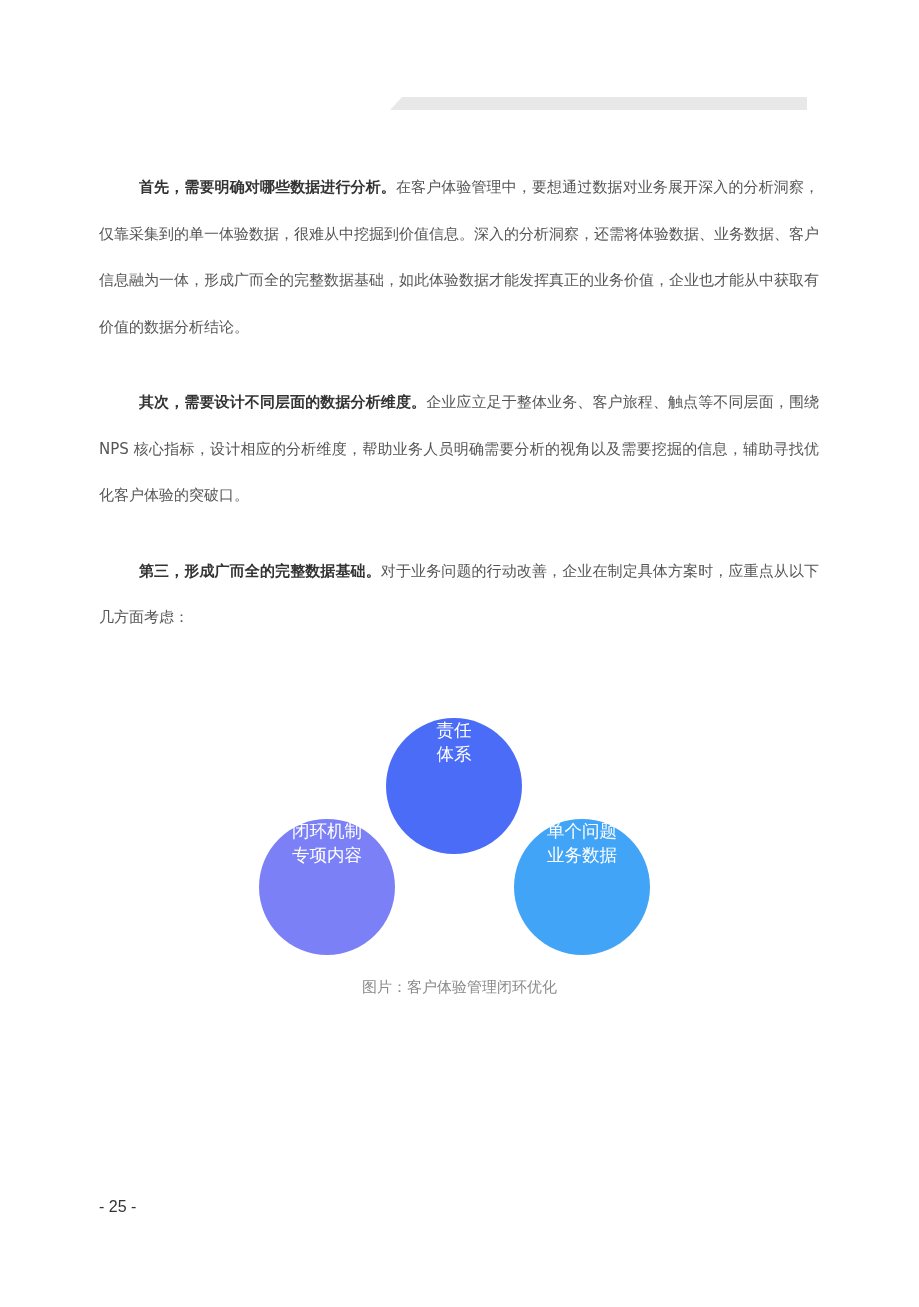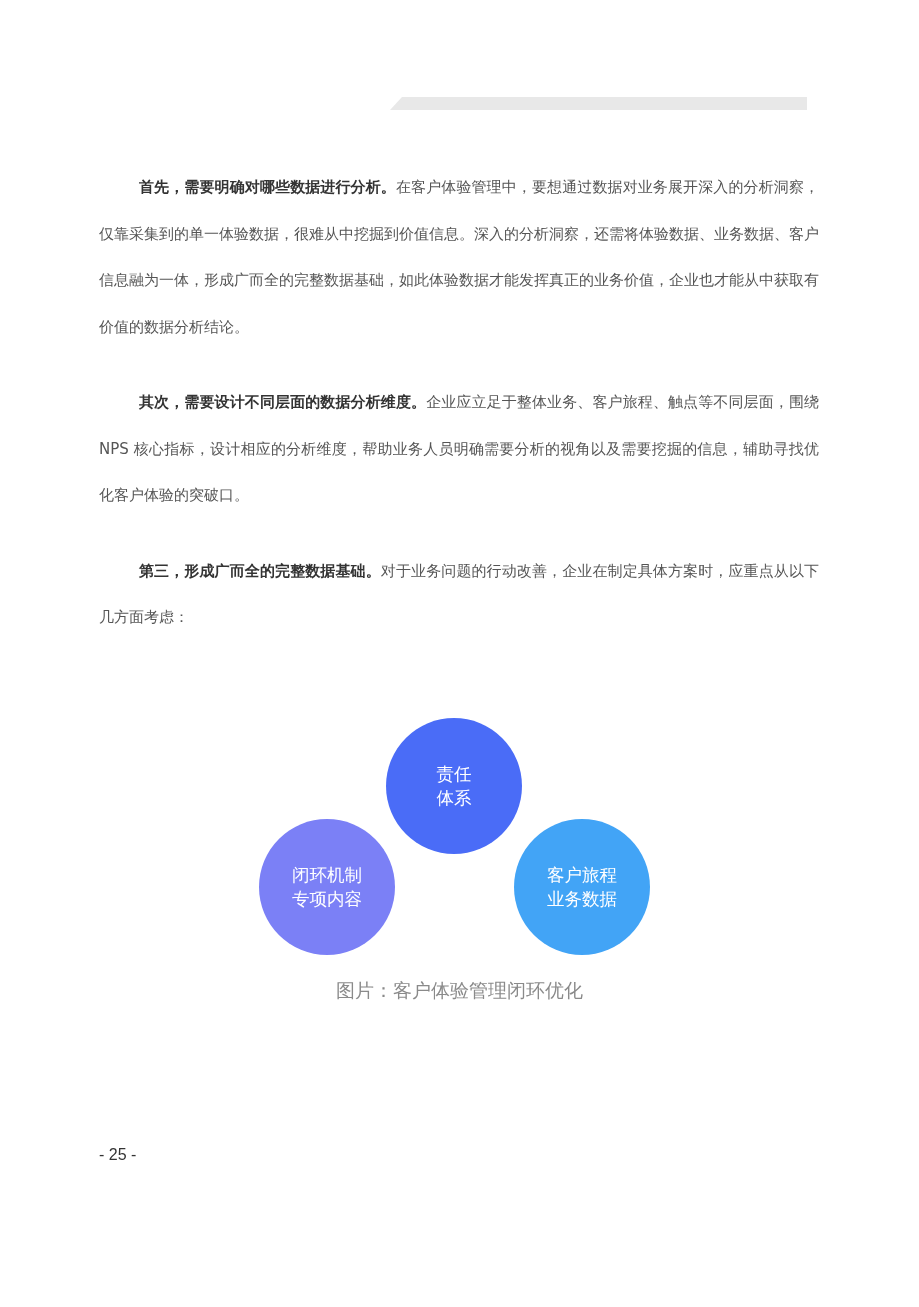--- a/index.html
+++ b/index.html
@@ -65,46 +65,45 @@
       width: 720px;
       height: 245px;
     }
     .circle {
       position: absolute;
       width: 136px;
       height: 136px;
       border-radius: 50%;
       display: flex;
       align-items: center;
-      justify-content: center;
       flex-direction: column;
       color: #ffffff;
       font-size: 17.5px;
       line-height: 24px;
       text-align: center;
     }
     .circle span {
       display: block;
     }
     .c-top { left: 287px; top: 3px; }
     .c-left { left: 160px; top: 104px; }
     .c-right { left: 415px; top: 104px; }
     .caption {
       position: absolute;
       left: 0;
       width: 919px;
       top: 978px;
       text-align: center;
-      font-size: 19px;
+      font-size: 15px;
       color: #8a8a8a;
     }
     .page-number {
       position: absolute;
       left: 99px;
-      top: 1146px;
+      top: 1198px;
       font-size: 16px;
       color: #333333;
       font-family: "Liberation Sans", sans-serif;
     }
   </style>
 </head>
 <body>
 
 <div class="header">
   <div class="header-bar"></div>
@@ -119,20 +118,20 @@
 <div class="figure">
   <div class="circle c-top" style="background: rgb(74, 108, 247);">
     <span>责任</span>
     <span>体系</span>
   </div>
   <div class="circle c-left" style="background: rgb(123, 128, 246);">
     <span>闭环机制</span>
     <span>专项内容</span>
   </div>
   <div class="circle c-right" style="background: rgb(66, 164, 246);">
-    <span>客户旅程</span>
+    <span>单个问题</span>
     <span>业务数据</span>
   </div>
 </div>
 
 <div class="caption">图片：客户体验管理闭环优化</div>
 
 <div class="page-number">- 25 -</div>
 
 </body></html>

